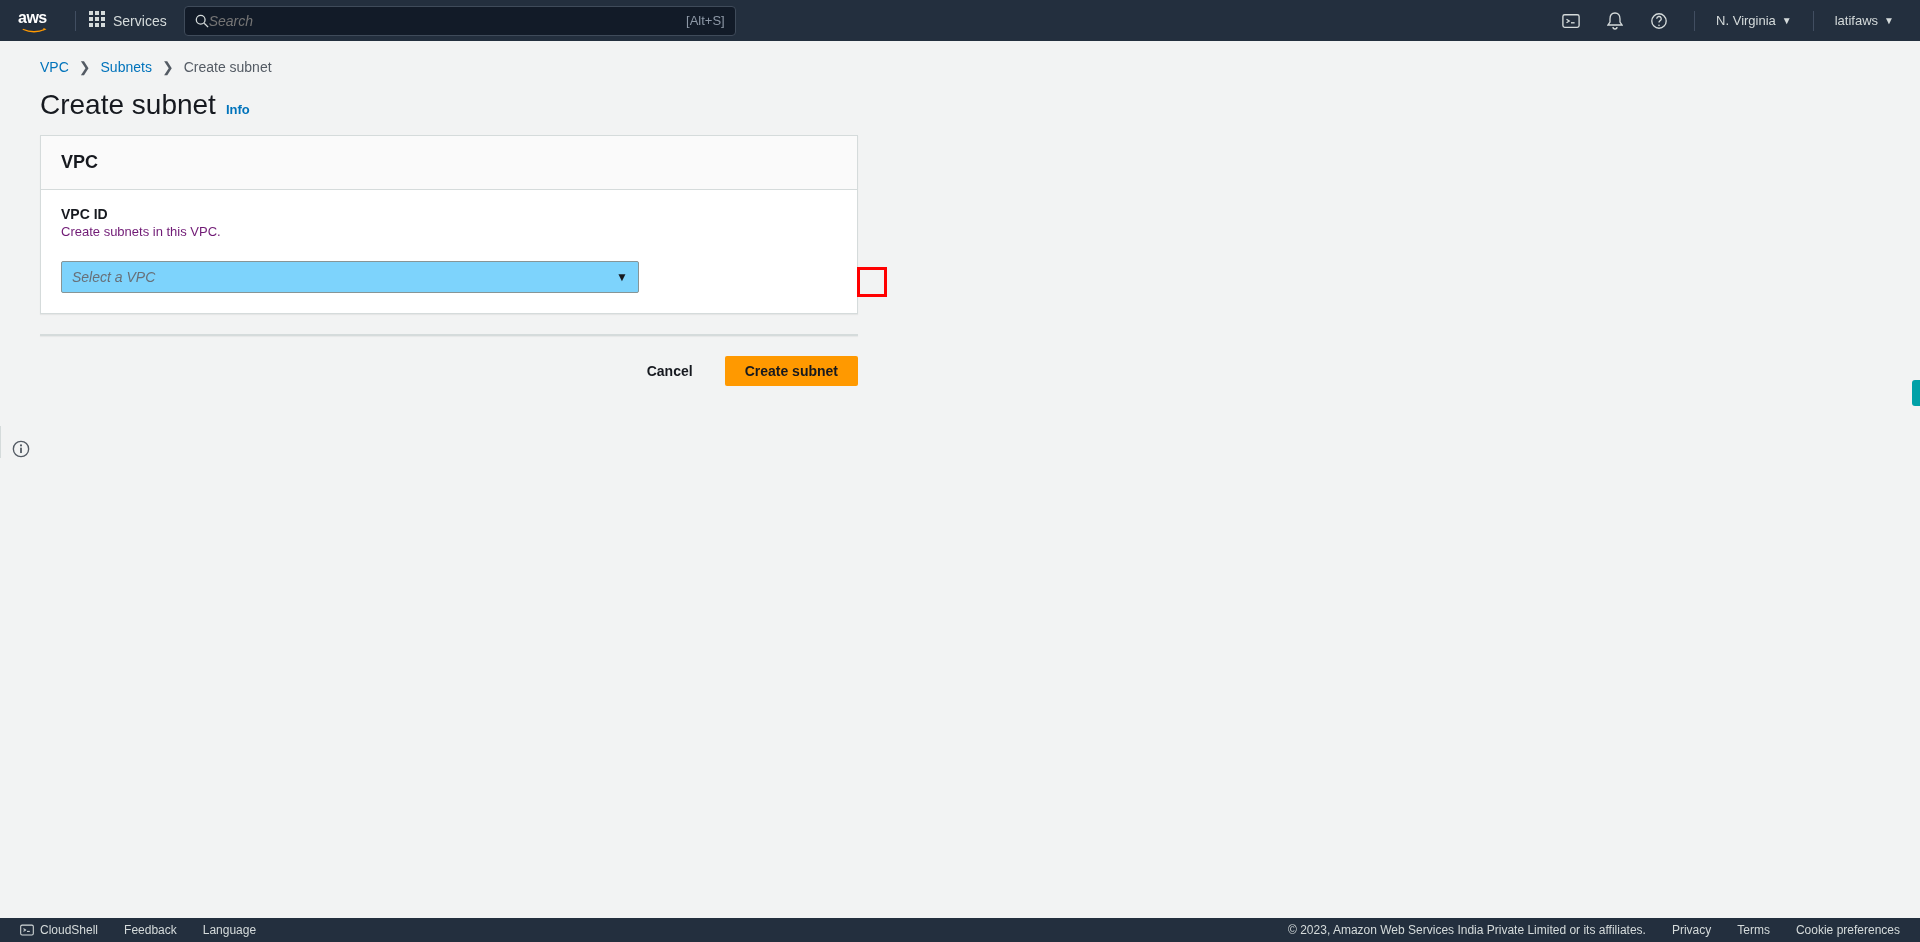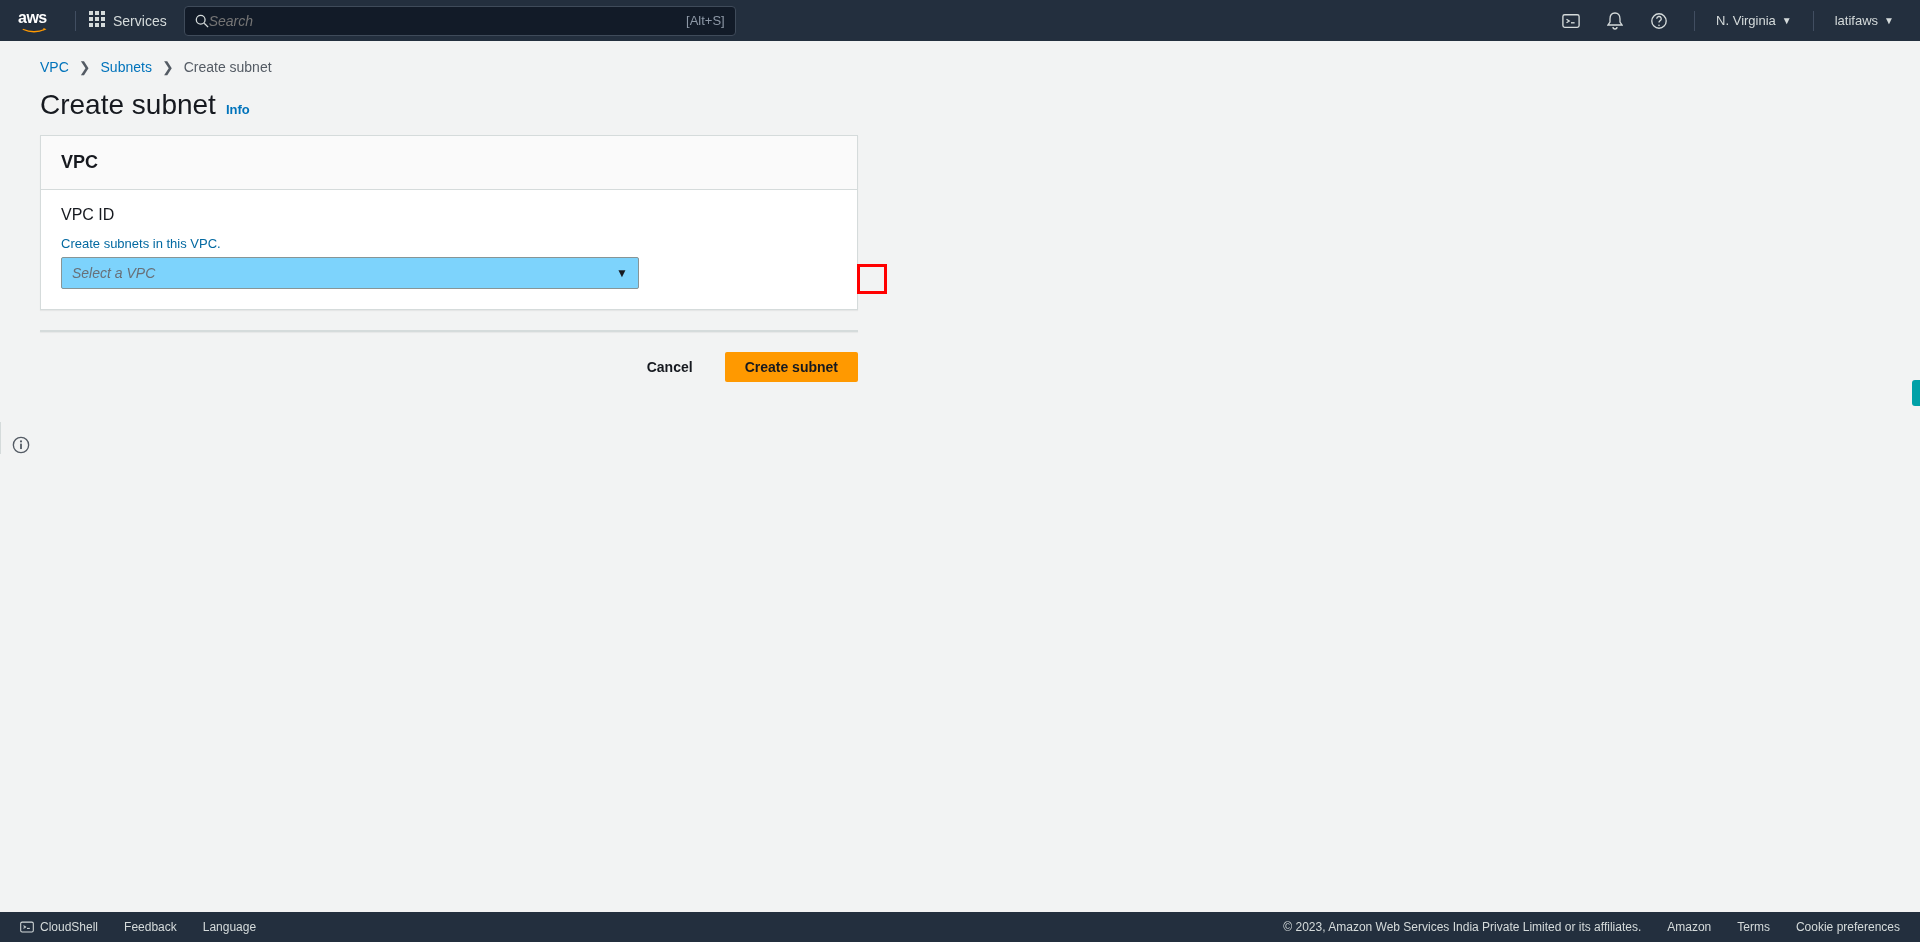--- a/index.html
+++ b/index.html
@@ -32,41 +32,41 @@
 
 .page-title-row { display: flex; align-items: baseline; gap: 10px; margin-bottom: 14px; }
 .page-title { font-size: 28px; font-weight: 400; color: #16191f; }
 .info-link { color: #0073bb; font-size: 13px; font-weight: 700; cursor: pointer; }
 
 .card { background: #fff; border: 1px solid #d5dbdb; width: 818px; margin-bottom: 20px; box-shadow: 0 1px 1px rgba(0,0,0,0.05); position: relative; }
 .card-header { padding: 16px 20px; border-bottom: 1px solid #d5dbdb; background: #fafafa; }
 .card-header h2 { font-size: 18px; font-weight: 700; }
 .card-sub { color: #545b64; font-size: 13px; margin-top: 4px; }
 .card-body { padding: 16px 20px 20px 20px; }
-.form-label { font-size: 16px; font-weight: 400; margin-bottom: 12px; }
-.form-hint { color: #0369a1; font-size: 13px; margin-bottom: 6px; }
+.form-label { font-size: 14px; font-weight: 700; margin-bottom: 2px; }
+.form-hint { color: #701a75; font-size: 13px; margin-bottom: 22px; }
 
 .select-box { position: relative; width: 578px; }
 .select-box .sel { border: 1px solid #879596; border-radius: 2px; height: 32px; display: flex; align-items: center; padding: 0 10px; cursor: pointer; background: #7dd3fc; }
 .select-box .sel-placeholder { color: #687078; font-style: italic; font-size: 14px; }
 .select-box .sel-caret { margin-left: auto; font-size: 12px; }
 
 .red-box { position: absolute; right: -30px; top: 74%; width: 30px; height: 30px; border: 3px solid #ff0000; }
 
 .body-text { font-size: 14px; color: #16191f; margin-bottom: 20px; }
 
 .btn { display: inline-flex; align-items: center; justify-content: center; height: 30px; padding: 0 20px; border-radius: 2px; font-size: 14px; font-weight: 700; cursor: pointer; border: 1px solid transparent; }
 .btn-disabled { border: 1px solid #aab7b8; color: #879596; background: #fff; cursor: default; }
 .btn-link { background: transparent; border: none; color: #16191f; }
 .btn-primary { background: #ff9900; color: #16191f; border: none; }
 
 .action-row { width: 818px; display: flex; justify-content: flex-end; gap: 12px; }
 
 
-.footer { position: fixed; bottom: 0; left: 0; right: 0; height: 30px; background: #232f3e; color: #d5dbdb; display: flex; align-items: center; padding: 0 20px; font-size: 12px; }
+.footer { position: fixed; bottom: 0; left: 0; right: 0; height: 24px; background: #232f3e; color: #d5dbdb; display: flex; align-items: center; padding: 0 20px; font-size: 12px; }
 .footer-left { display: flex; align-items: center; gap: 26px; }
 .footer-left .fitem { display: flex; align-items: center; gap: 6px; cursor: pointer; }
 .footer-right { margin-left: auto; display: flex; align-items: center; gap: 26px; }
 .footer-right span { cursor: pointer; }
 
 
 .side-tab { position: fixed; right: 0; top: 380px; width: 8px; height: 26px; background: #00a1a7; border-radius: 3px 0 0 3px; }
 
 svg { display: block; }
 </style>
@@ -214,17 +214,17 @@
     </div>
     <div class="fitem">
       <span>Feedback</span>
     </div>
     <div class="fitem">
       <span>Language</span>
     </div>
   </div>
   <div class="footer-right">
     <span>© 2023, Amazon Web Services India Private Limited or its affiliates.</span>
-    <span>Amazon</span>
+    <span>Privacy</span>
     <span>Terms</span>
     <span>Cookie preferences</span>
   </div>
 </div>
 
 </body></html>

